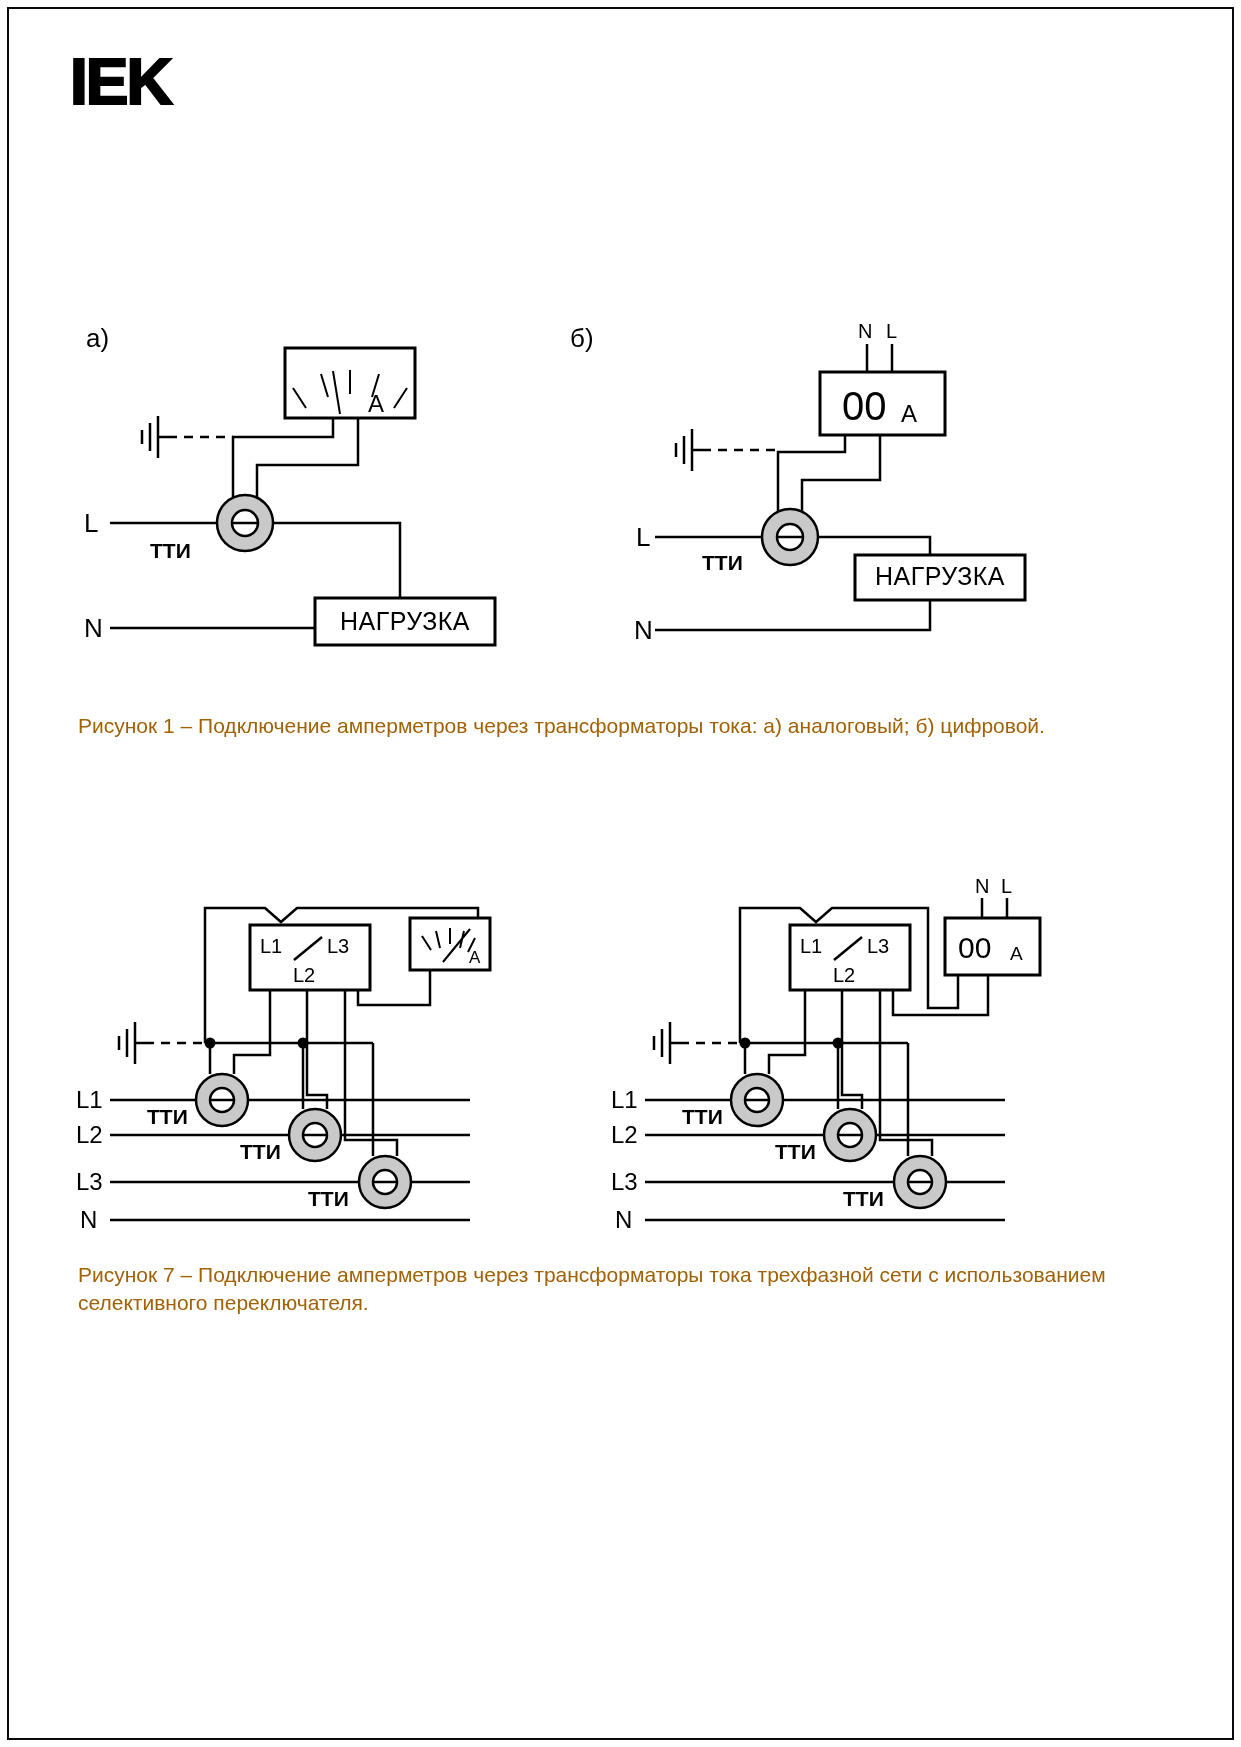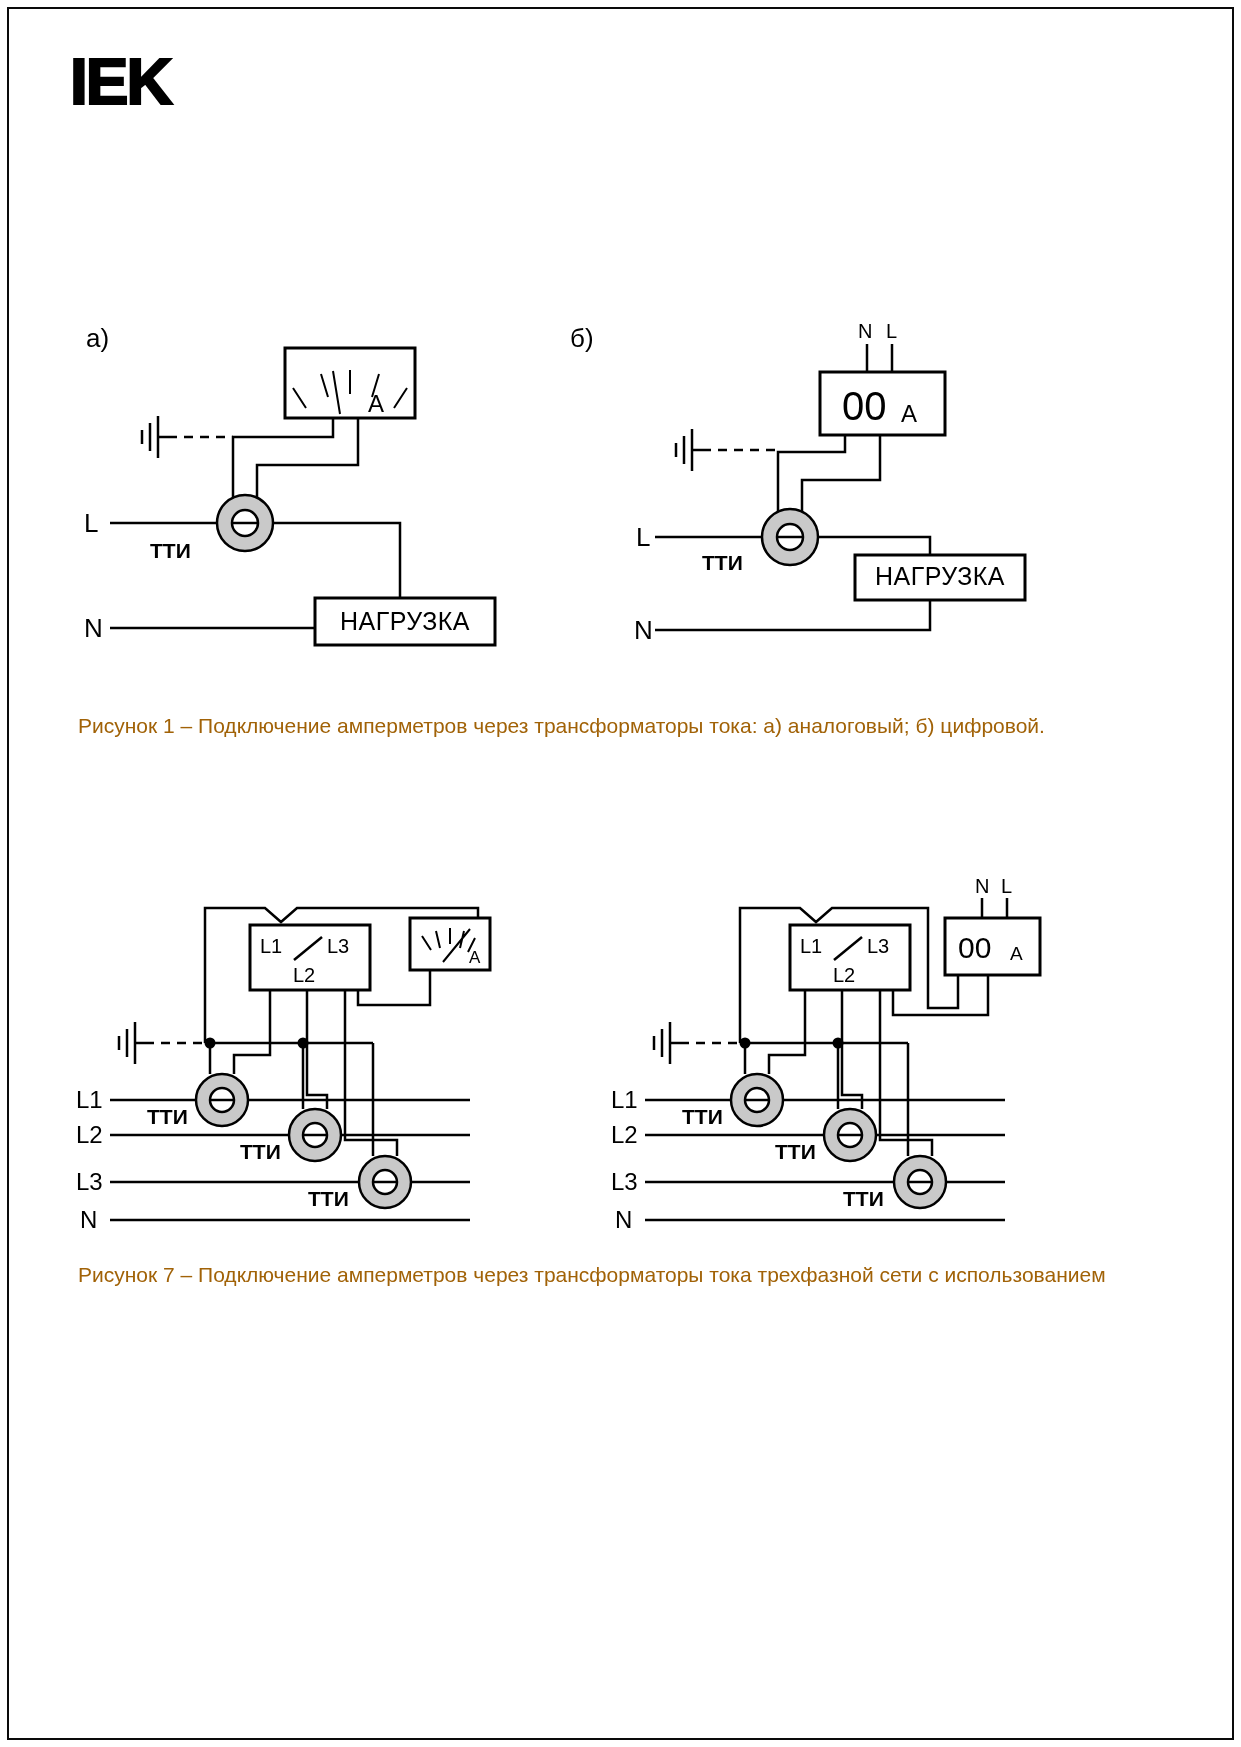--- a/index.html
+++ b/index.html
@@ -191,14 +191,15 @@
       <text class="lbl24" x="611" y="1143">L2</text>
       <text class="lbl24" x="611" y="1190">L3</text>
       <text class="lbl24" x="615" y="1228">N</text>
     </g>
   </svg>
 
   <div class="caption" style="left:78px; top:714px;">Рисунок 1 – Подключение амперметров через трансформаторы тока: а) аналоговый; б) цифровой.</div>
 
   <div class="caption" style="left:78px; top:1261px; line-height:28px;">
     <div>Рисунок 7 – Подключение амперметров через трансформаторы тока трехфазной сети с использованием</div>
+    <div>селективного переключателя.</div>
   </div>
 </div>
 
 </body></html>

